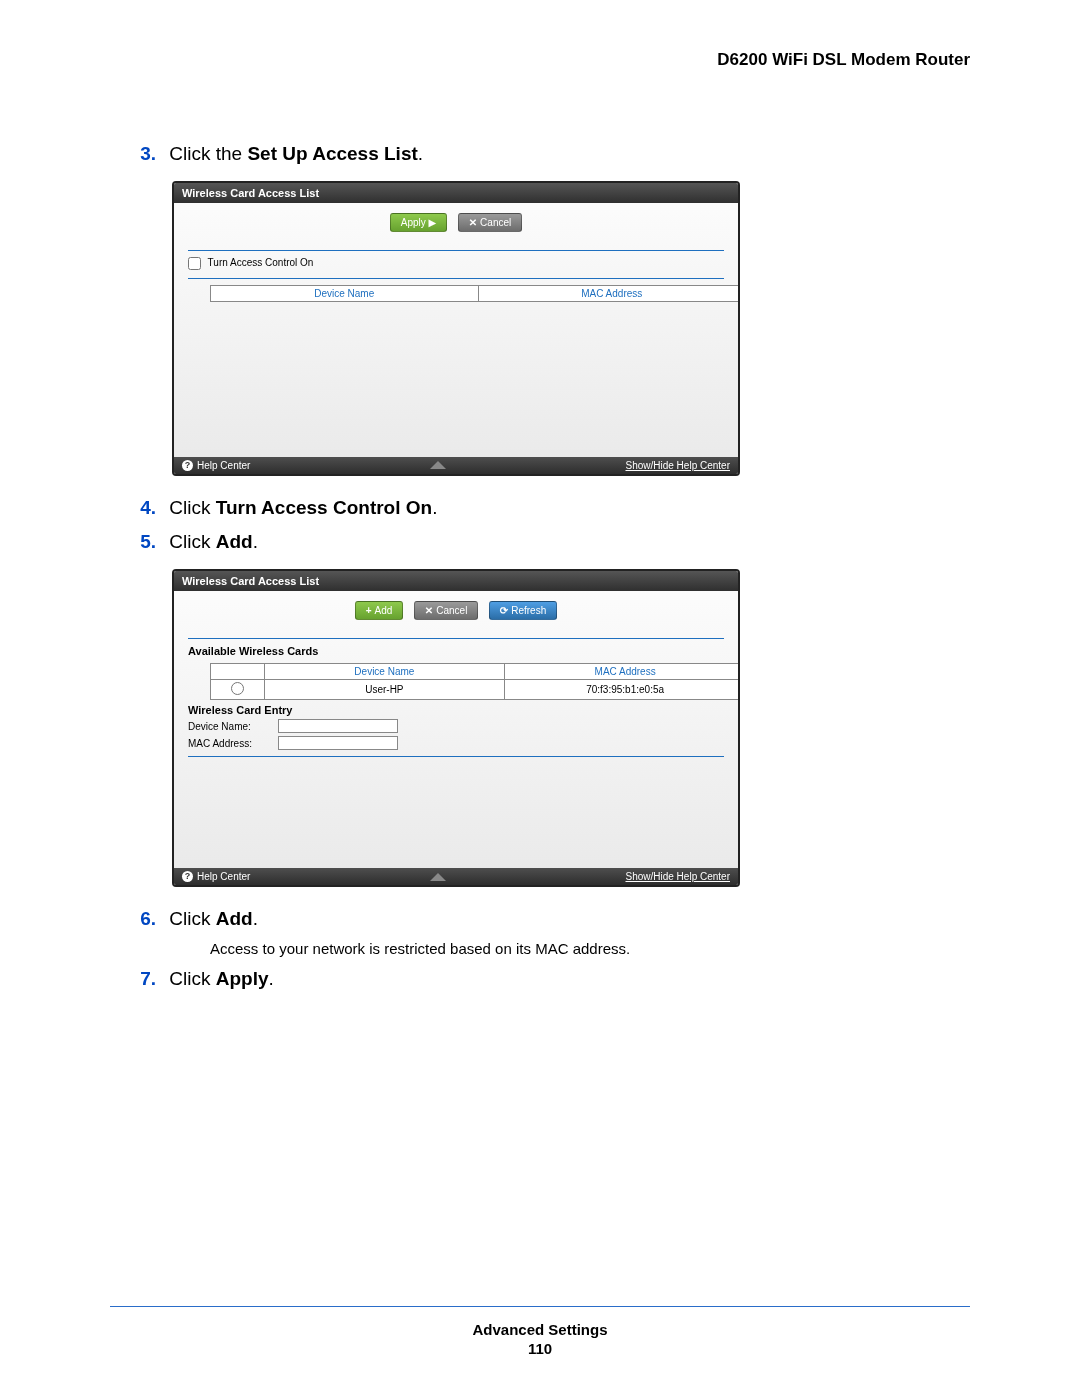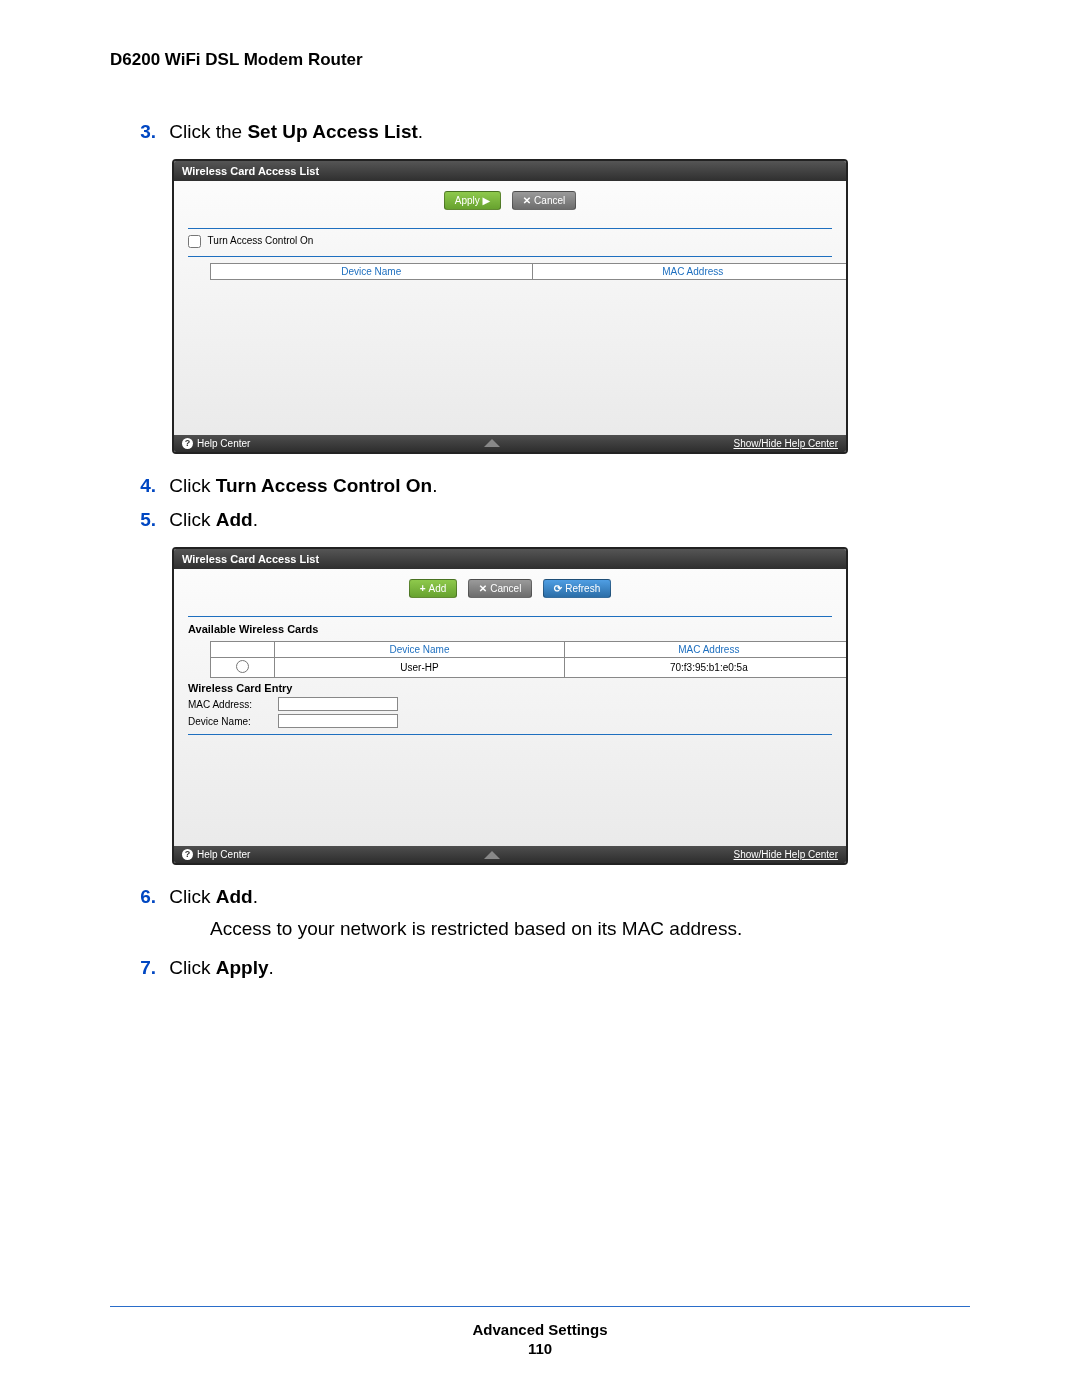--- a/index.html
+++ b/index.html
@@ -8,44 +8,44 @@
     font-family: Arial, Helvetica, sans-serif;
     color: #000;
     width: 1080px;
     height: 1397px;
     position: relative;
   }
   .page {
     padding: 50px 110px 0 110px;
   }
   .doc-title {
-    text-align: left;
+    text-align: right;
     font-weight: bold;
     font-size: 17px;
-    margin-bottom: 48px;
+    margin-bottom: 70px;
   }
   .step {
     margin-left: 62px;
     margin-bottom: 6px;
     font-size: 19px;
     line-height: 1.5;
   }
   .step-num {
     color: #0047c2;
     font-weight: bold;
     display: inline-block;
     width: 28px;
     text-align: right;
     margin-left: -36px;
     padding-right: 8px;
   }
   .bold { font-weight: bold; }
   .screenshot-wrap {
     margin: 12px 0 18px 62px;
-    width: 676px;
+    width: 568px;
   }
   .router-panel {
     border: 2px solid #222;
     background: linear-gradient(#fdfdfd, #e9e9e9);
     border-radius: 4px;
     overflow: hidden;
   }
   .panel-titlebar {
     background: linear-gradient(#555, #2f2f2f);
     color: #fff;
@@ -137,22 +137,22 @@
     display:flex; align-items:center; margin:3px 0;
     font-size:10px;
   }
   .entry-row label { width: 90px; }
   .entry-row input {
     width: 120px; height: 14px; font-size:10px;
     border:1px solid #888;
   }
   .sub-text {
     margin-left: 100px;
-    font-size: 19px;
-    margin-bottom: 14px;
+    font-size: 15px;
+    margin-bottom: 8px;
   }
   .footer-area {
     position: absolute;
     left: 110px; right: 110px;
     bottom: 40px;
   }
   .footer-line {
     border-top: 1px solid #2a6dc9;
     margin-bottom: 14px;
   }
@@ -251,25 +251,25 @@
           </tr>
           <tr>
             <td><input type="radio" style=""></td>
             <td>User-HP</td>
             <td>70:f3:95:b1:e0:5a</td>
           </tr>
         </tbody>
           </table>
         <div class="section-label" style="">Wireless Card Entry</div>
         <div class="entry-row">
+          <label>Device Name:</label>
+          <input type="text" style="">
+        </div>
+        <div class="entry-row">
           <label>MAC Address:</label>
-          <input type="text" style="">
-        </div>
-        <div class="entry-row">
-          <label>Device Name:</label>
           <input type="text" style="">
         </div>
         <div class="sep-blue" style="margin-top:6px;"></div>
         <div class="panel-gap short"></div>
       </div>
       <div class="panel-footer">
         <div class="help-left">
           <span class="q-icon">?</span>
           <span>Help Center</span>
         </div>

